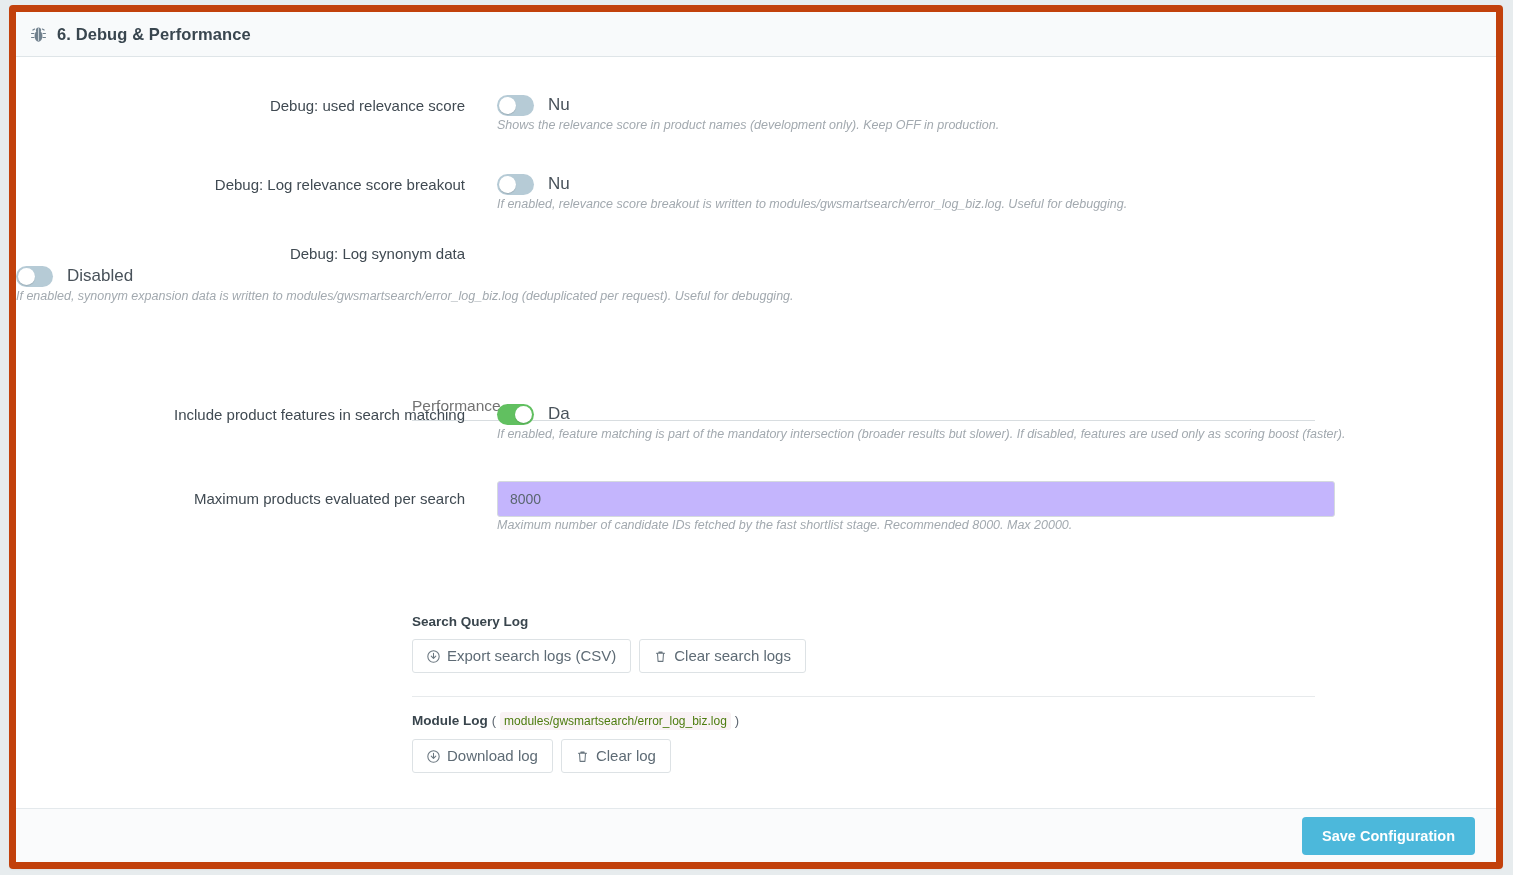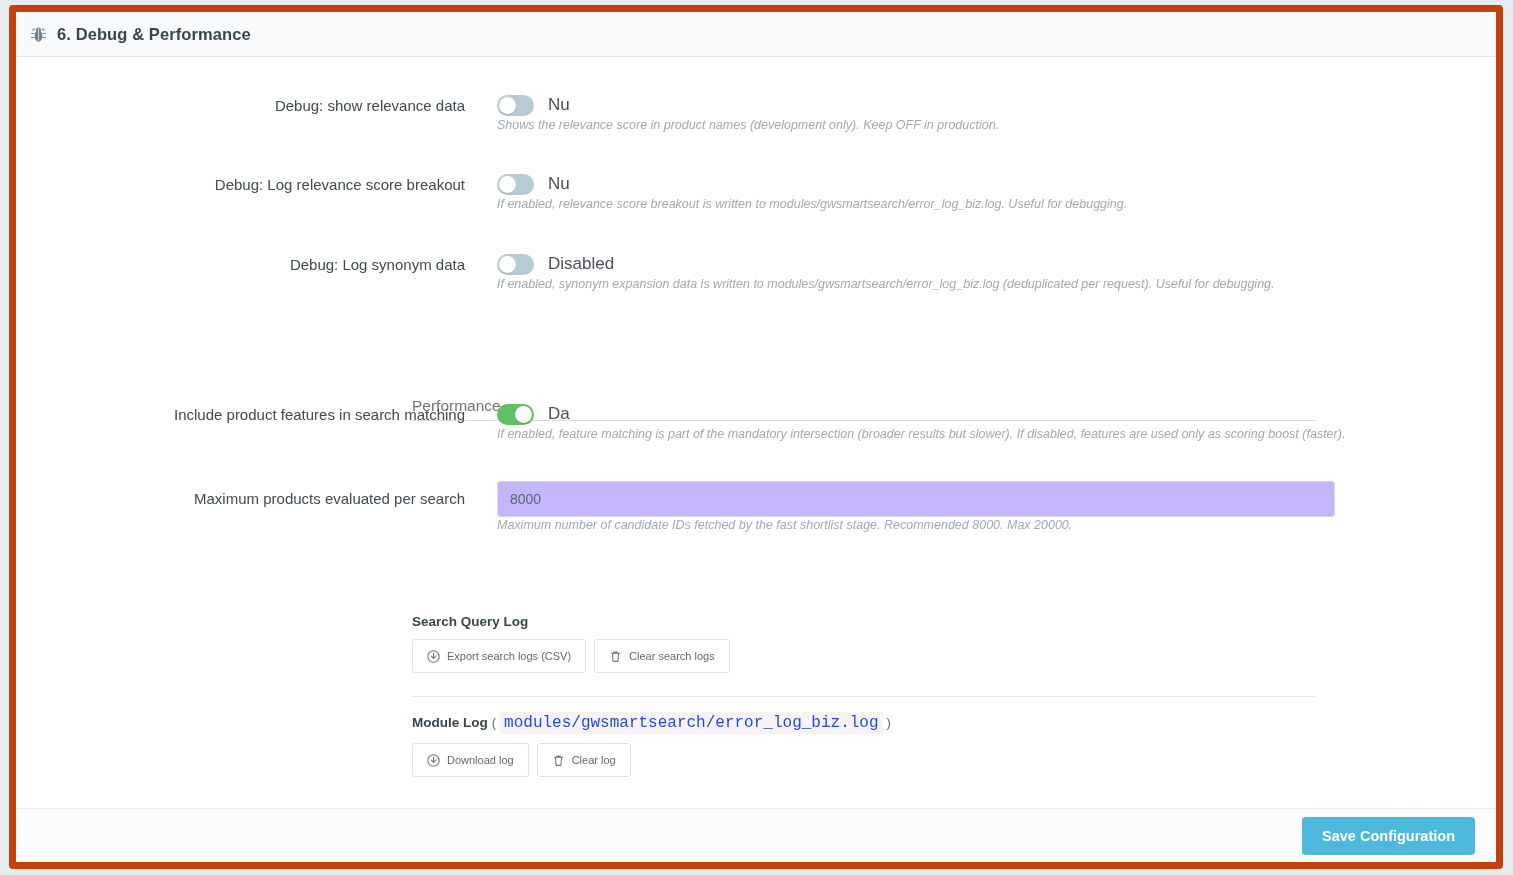--- a/index.html
+++ b/index.html
@@ -165,21 +165,21 @@
   }
   .btn-row {
     display: flex;
     gap: 8px;
   }
   .btn-outline {
     border: 1px solid #dde2e5;
     border-radius: 3px;
     background: #ffffff;
     color: #5e6b75;
-    font-size: 11px;
+    font-size: 15px;
     font-family: "Liberation Sans", sans-serif;
     padding: 8px 14px;
     display: inline-flex;
     align-items: center;
     gap: 7px;
     cursor: pointer;
     line-height: 16px;
     white-space: nowrap;
   }
   .btn-outline .gi {
@@ -207,23 +207,23 @@
     gap: 4px;
   }
   .module-line .mt {
     font-weight: bold;
   }
   .module-line .paren {
     color: #5d6670;
     font-size: 13px;
   }
   code.path {
-    font-family: Liberation Mono, monospace;
-    font-size: 16px;
-    color: #1d4ed8;
+    font-family: Liberation Sans, sans-serif;
+    font-size: 12px;
+    color: #4d7c0f;
     background: #f9f2f4;
     padding: 2px 4px;
     border-radius: 3px;
   }
   .size-line {
     font-size: 13.5px;
     color: #4c565e;
     margin-bottom: 11px;
   }
   .size-line b { color: #2f3a42; }
@@ -277,21 +277,21 @@
           <rect x="16" y="5" width="4" height="1.5" rx="0.7" transform="rotate(30 18 5.7)"></rect>
         </g>
       </svg>
     </span>
     <span class="panel-title">6. Debug &amp; Performance</span>
   </div>
 
   <div class="panel-body">
 
     <div class="form-row" style="left:0; top:36px;">
-      <div class="row-label">Debug: show relevance data</div>
+      <div class="row-label">Debug: used relevance score</div>
       <div class="row-control">
         <div class="switch-line">
           <div class="switch">
             <div class="knob"></div>
           </div>
           <span class="switch-text">Nu</span>
         </div>
         <div class="help-text">Shows the relevance score in product names (development only). Keep OFF in production.</div>
       </div>
     </div>
@@ -302,21 +302,21 @@
         <div class="switch-line">
           <div class="switch">
             <div class="knob"></div>
           </div>
           <span class="switch-text">Nu</span>
         </div>
         <div class="help-text">If enabled, relevance score breakout is written to modules/gwsmartsearch/error_log_biz.log. Useful for debugging.</div>
       </div>
     </div>
 
-    <div class="form-row" style="left:0; top:195px;">
+    <div class="form-row" style="left:0; top:184px;flex-direction:column;">
       <div class="row-label">Debug: Log synonym data</div>
       <div class="row-control">
         <div class="switch-line">
           <div class="switch">
             <div class="knob"></div>
           </div>
           <span class="switch-text">Disabled</span>
         </div>
         <div class="help-text">If enabled, synonym expansion data is written to modules/gwsmartsearch/error_log_biz.log (deduplicated per request). Useful for debugging.</div>
       </div>

